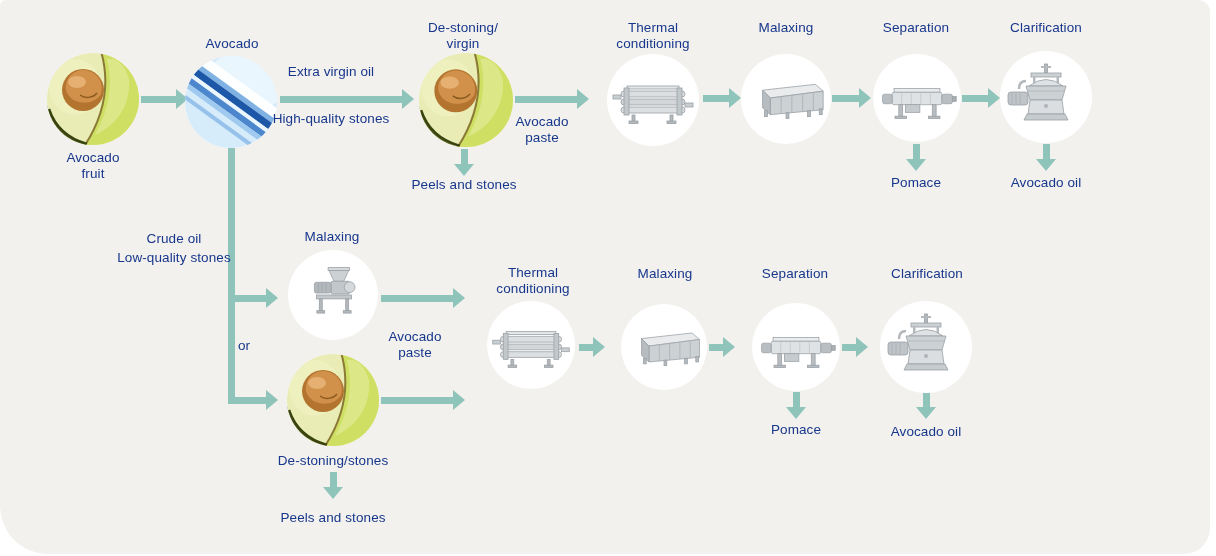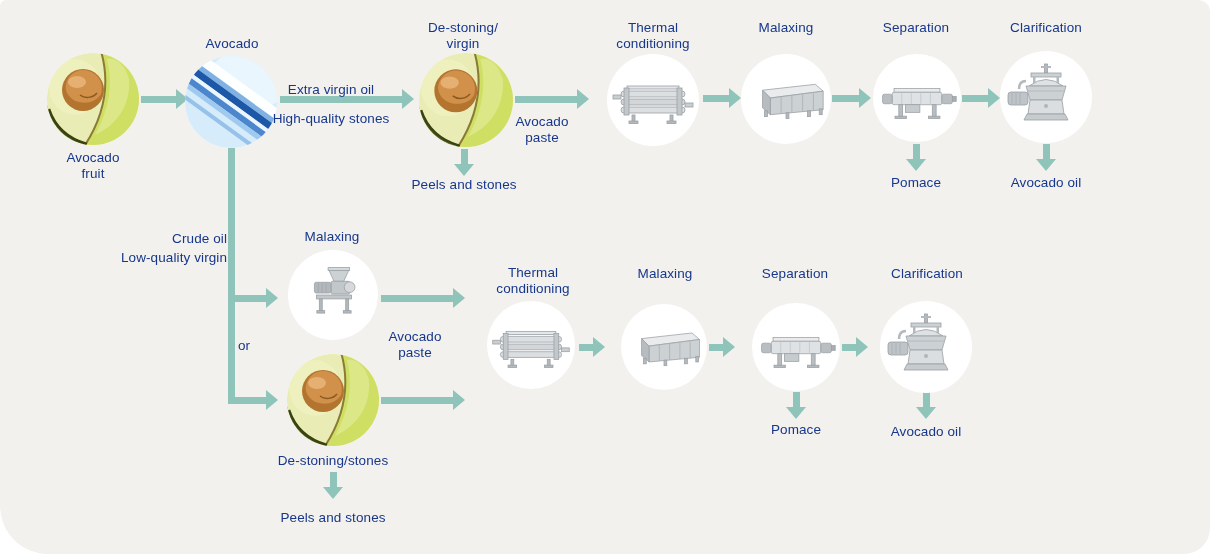--- a/index.html
+++ b/index.html
@@ -2,21 +2,21 @@
 <html><head>
 <meta charset="utf-8">
 <style>
   html,body { margin:0; padding:0; background:#ffffff; }
   body { font-family:"Liberation Sans", sans-serif; }
   .canvas { position:relative; width:1216px; height:556px; background:#ffffff; overflow:hidden; }
   .panel { position:absolute; left:0; top:0; right:6px; bottom:2px; background:#f3f1ee;
            border-radius:6px 12px 26px 48px; }
   .lbl { position:absolute; transform:translateX(-50%); text-align:center;
          font-size:13.5px; line-height:1.2; color:#17378c; white-space:pre-line; letter-spacing:.1px; }
-  .lbl.wide { line-height:1.42;text-align:right; }
+  .lbl.wide { line-height:1.42; }
   .node { position:absolute; border-radius:50%; overflow:hidden; background:#ffffff; }
   .node svg { display:block; width:100%; height:100%; }
   .arr-h { position:absolute; height:7px; background:#8ec4ba; }
   .arr-h::after { content:""; position:absolute; right:-12px; top:50%; transform:translateY(-50%);
                   border-left:12px solid #8ec4ba; border-top:10px solid transparent; border-bottom:10px solid transparent; }
   .arr-v { position:absolute; width:7px; background:#8ec4ba; }
   .arr-v::after { content:""; position:absolute; bottom:-12px; left:50%; transform:translateX(-50%);
                   border-top:12px solid #8ec4ba; border-left:10px solid transparent; border-right:10px solid transparent; }
   .line-v { position:absolute; width:7px; background:#8ec4ba; }
   .defs { position:absolute; width:0; height:0; overflow:hidden; }
@@ -229,36 +229,36 @@
     </div>
   <div class="node" style="left:880px;top:301px;width:92px;height:92px">
     <svg viewBox="0 0 92 92">
         <use href="#sym-vertcent"></use>
       </svg>
     </div>
 
   <div class="lbl" style="left:232px;top:36px">Avocado</div>
   <div class="lbl" style="left:93px;top:150px">Avocado
 fruit</div>
-  <div class="lbl" style="left:331px;top:82px">Extra virgin oil</div>
+  <div class="lbl" style="left:331px;top:64px">Extra virgin oil</div>
   <div class="lbl" style="left:331px;top:111px">High-quality stones</div>
   <div class="lbl" style="left:463px;top:20px">De-stoning/
 virgin</div>
   <div class="lbl" style="left:542px;top:114px">Avocado
 paste</div>
   <div class="lbl" style="left:464px;top:177px">Peels and stones</div>
   <div class="lbl" style="left:653px;top:20px">Thermal
 conditioning</div>
   <div class="lbl" style="left:786px;top:20px">Malaxing</div>
   <div class="lbl" style="left:916px;top:20px">Separation</div>
   <div class="lbl" style="left:916px;top:175px">Pomace</div>
   <div class="lbl" style="left:1046px;top:20px">Clarification</div>
   <div class="lbl" style="left:1046px;top:175px">Avocado oil</div>
 
-  <div class="lbl wide" style="left:174px;top:229px"><span>Crude oil</span><br><span>Low-quality virgin</span></div>
+  <div class="lbl wide" style="left:174px;top:229px"><span>Crude oil</span><br><span>Low-quality stones</span></div>
   <div class="lbl" style="left:332px;top:229px">Malaxing</div>
   <div class="lbl" style="left:244px;top:338px">or</div>
   <div class="lbl" style="left:415px;top:329px">Avocado
 paste</div>
   <div class="lbl" style="left:533px;top:265px">Thermal
 conditioning</div>
   <div class="lbl" style="left:665px;top:266px">Malaxing</div>
   <div class="lbl" style="left:795px;top:266px">Separation</div>
   <div class="lbl" style="left:796px;top:422px">Pomace</div>
   <div class="lbl" style="left:927px;top:266px">Clarification</div>

